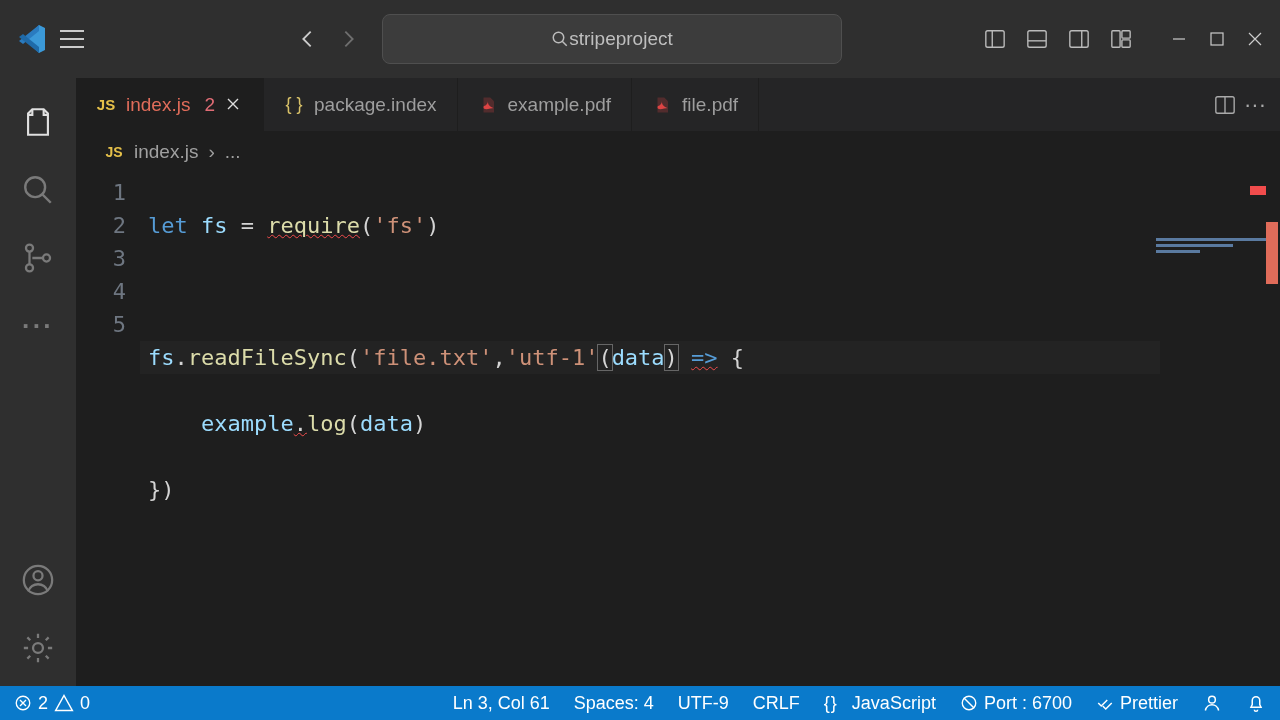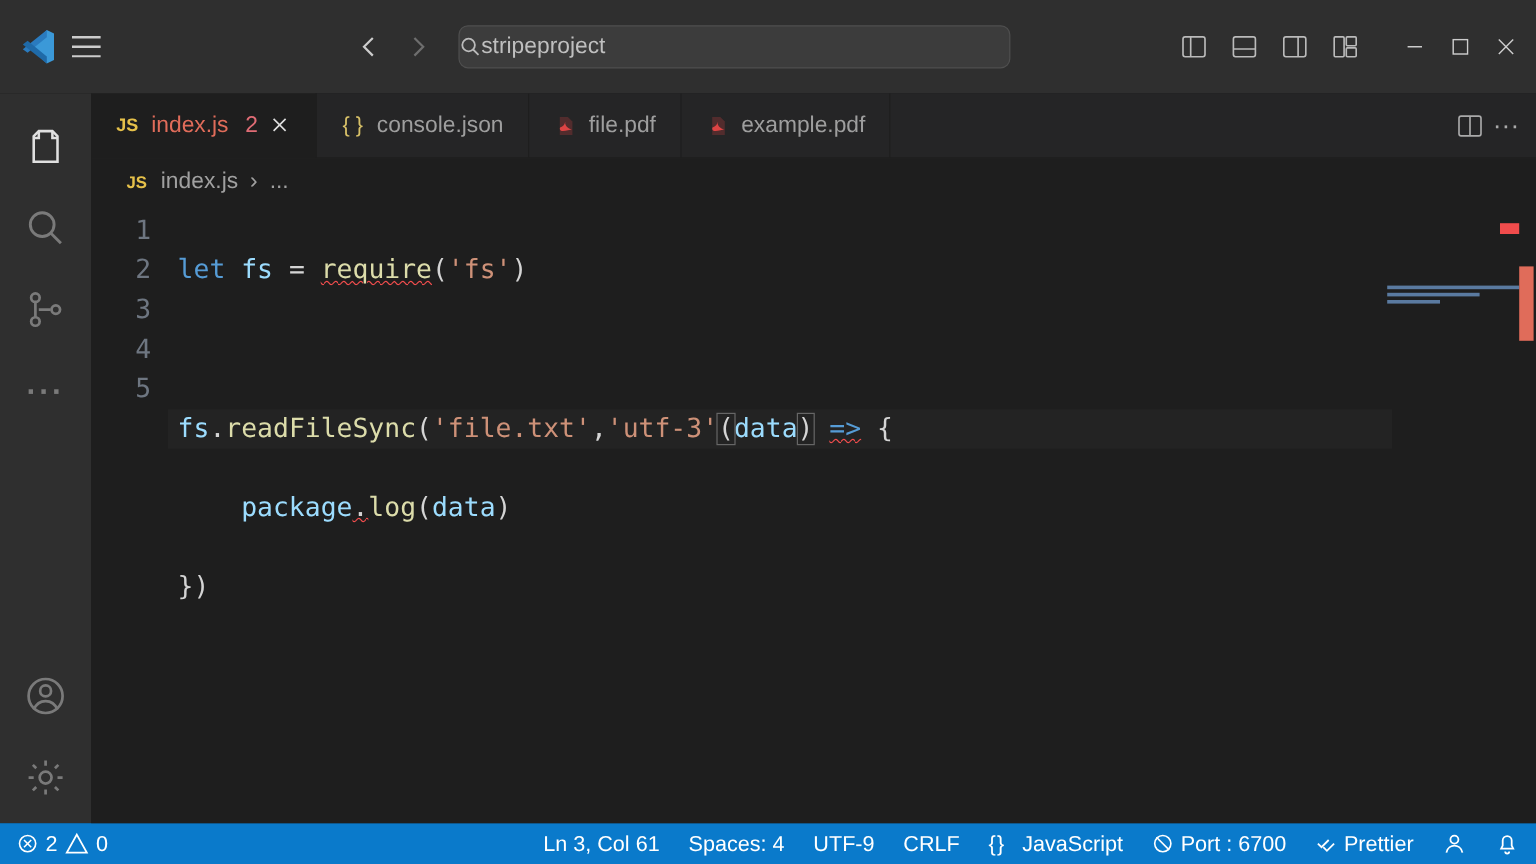--- a/index.html
+++ b/index.html
@@ -16,26 +16,27 @@
   background: #2f2f2f;
   display: flex; align-items: center;
   padding: 0 10px;
 }
 .logo { width: 42px; display:flex; justify-content:center; }
 .hamburger { width: 40px; height:40px; display:flex; align-items:center; justify-content:center; border-radius:6px; }
 .nav-arrows { display:flex; gap:12px; margin-left: 200px; }
 .nav-arrow { width:30px; height:30px; display:flex; align-items:center; justify-content:center; color:#999; }
 .searchbox {
   flex:0 0 460px;
-  height:36px;
+  height:50px;
   margin-left: 18px;
   background:#3c3c3c;
   border:1px solid #4f4f4f;
   border-radius:8px;
   display:flex; align-items:center;
+  justify-content:center;
   color:#bfbfbf;
   font-size:19px;
 }
 .title-right { display:flex; gap:12px; margin-left:auto; align-items:center; }
 .title-icon { width:30px; height:30px; display:flex; align-items:center; justify-content:center; color:#bbb; }
 .win-controls { display:flex; gap:8px; margin-left:16px; }
 
 .main { flex:1; display:flex; min-height:0; }
 .activitybar {
   width:76px;
@@ -229,40 +230,40 @@
         <span style="color:#e06c5a;">index.js</span>
         <span class="tab-badge">2</span>
         <span class="tab-close">
             <svg width="16" height="16" viewBox="0 0 16 16">
               <path stroke="#ddd" stroke-width="1.4" d="M3 3l10 10M13 3L3 13"></path>
             </svg>
           </span>
       </div>
       <div class="tab">
         <span class="tab-icon" style="color:#d8c168;font-size:18px;">{ }</span>
-        <span>console.json</span>
+        <span>package.index</span>
+      </div>
+      <div class="tab">
+        <span class="tab-icon">
+            <svg width="18" height="18" viewBox="0 0 24 24">
+              <path fill="#d44" d="M6 2h9l5 5v15H6z" opacity=".25"></path>
+              <path fill="#d44" d="M12 7c-1 6 6 9 8 9-4 0-14 4-14-1 0-3 5-1 6-8z"></path>
+            </svg>
+          </span>
+        <span>example.pdf</span>
       </div>
       <div class="tab">
         <span class="tab-icon">
             <svg width="18" height="18" viewBox="0 0 24 24">
               <path fill="#d44" d="M6 2h9l5 5v15H6z" opacity=".25"></path>
               <path fill="#d44" d="M12 7c-1 6 6 9 8 9-4 0-14 4-14-1 0-3 5-1 6-8z"></path>
             </svg>
           </span>
         <span>file.pdf</span>
       </div>
-      <div class="tab">
-        <span class="tab-icon">
-            <svg width="18" height="18" viewBox="0 0 24 24">
-              <path fill="#d44" d="M6 2h9l5 5v15H6z" opacity=".25"></path>
-              <path fill="#d44" d="M12 7c-1 6 6 9 8 9-4 0-14 4-14-1 0-3 5-1 6-8z"></path>
-            </svg>
-          </span>
-        <span>example.pdf</span>
-      </div>
       <div class="tabs-right">
         <div>
             <svg width="22" height="22" viewBox="0 0 24 24">
               <rect x="2" y="3" width="20" height="18" rx="2" fill="none" stroke="#aaa" stroke-width="1.5"></rect>
               <path stroke="#aaa" stroke-width="1.5" d="M12 3v18"></path>
             </svg>
           </div>
         <div style="font-size:22px;">···</div>
       </div>
     </div>
@@ -278,22 +279,22 @@
       <div class="gutter">
         <div class="line">1</div>
         <div class="line">2</div>
         <div class="line">3</div>
         <div class="line">4</div>
         <div class="line">5</div>
       </div>
       <div class="code">
 <div class="line"><span class="kw">let</span> <span class="var">fs</span> <span class="op">=</span> <span class="fn squiggle">require</span>(<span class="str">'fs'</span>)</div>
 <div class="line"></div>
-<div class="line line-hl"><span class="var">fs</span>.<span class="fn">readFileSync</span>(<span class="str">'file.txt'</span>,<span class="str">'utf-3'</span><span class="bracket-match">(</span><span class="var">data</span><span class="bracket-match">)</span> <span class="kw squiggle">=&gt;</span> {</div>
-<div class="line">    <span class="var">package</span><span class="squiggle">.</span><span class="fn">log</span>(<span class="var">data</span>)</div>
+<div class="line line-hl"><span class="var">fs</span>.<span class="fn">readFileSync</span>(<span class="str">'file.txt'</span>,<span class="str">'utf-1'</span><span class="bracket-match">(</span><span class="var">data</span><span class="bracket-match">)</span> <span class="kw squiggle">=&gt;</span> {</div>
+<div class="line">    <span class="var">example</span><span class="squiggle">.</span><span class="fn">log</span>(<span class="var">data</span>)</div>
 <div class="line">})</div>
         <div class="minimap">
           <div class="mm-line1"></div><div class="mm-line1" style="width:70%"></div><div class="mm-line1" style="width:40%"></div>
           <div class="mm-err"></div>
         </div>
         <div class="scroll-ind"></div>
       </div>
     </div>
   </div>
 </div>

